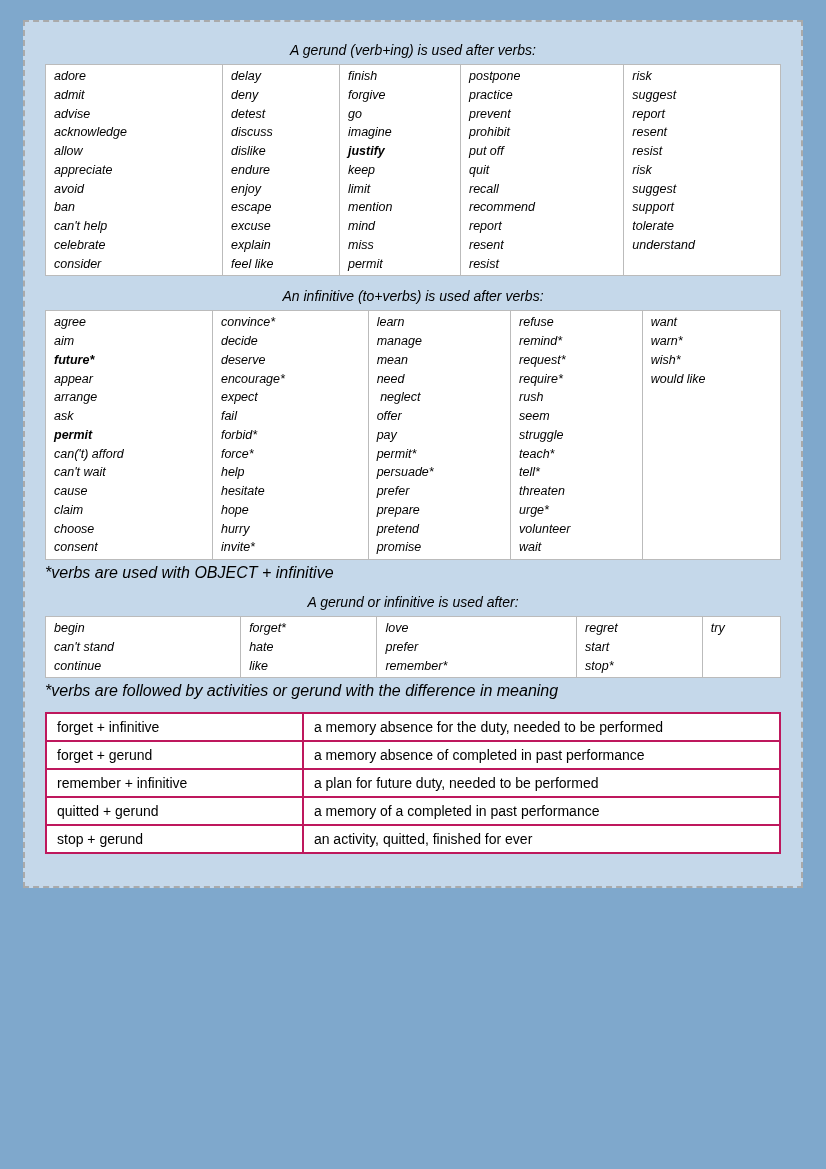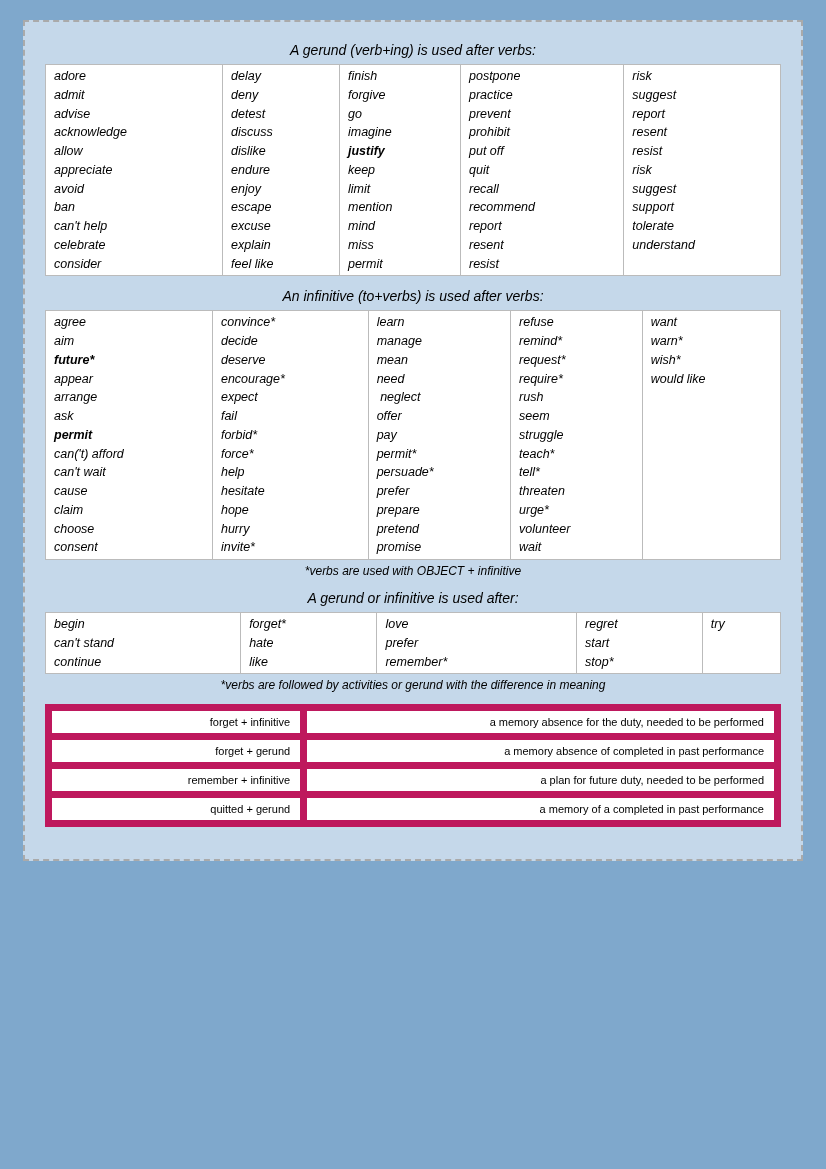--- a/index.html
+++ b/index.html
@@ -38,38 +38,36 @@
       font-style: italic;
     }
     .word-table td {
       border: 1px solid #bbb;
       padding: 2px 8px;
       vertical-align: top;
       font-size: 12.5px;
       line-height: 1.5;
     }
     .footnote {
-      font-size: 12px;
+      font-size: 16px;
       font-style: italic;
       margin-top: 4px;
       color: #000;
-      text-align: center;
     }
     .meaning-table {
       width: 100%;
       border-collapse: collapse;
       background: #fff;
       margin-top: 8px;
     }
     .meaning-table td {
-      border: 7px solid #be185d;
+      border: 2px solid #be185d;
       padding: 5px 10px;
-      font-size: 11px;
+      font-size: 14px;
       vertical-align: middle;
-      text-align: right;
     }
     .meaning-table td:first-child {
       width: 35%;
       font-weight: normal;
     }
   </style>
 </head>
 <body>
 
 <div class="page">
@@ -163,17 +161,21 @@
         <td>a memory absence of completed in past performance</td>
       </tr>
       <tr>
         <td>remember + infinitive</td>
         <td>a plan for future duty, needed to be performed</td>
       </tr>
       <tr>
         <td>quitted + gerund</td>
         <td>a memory of a completed in past performance</td>
       </tr>
+      <tr>
+        <td>stop + gerund</td>
+        <td>an activity, quitted, finished for ever</td>
+      </tr>
     </tbody>
       </table>
   </div>
 
 </div>
 
 </body></html>

